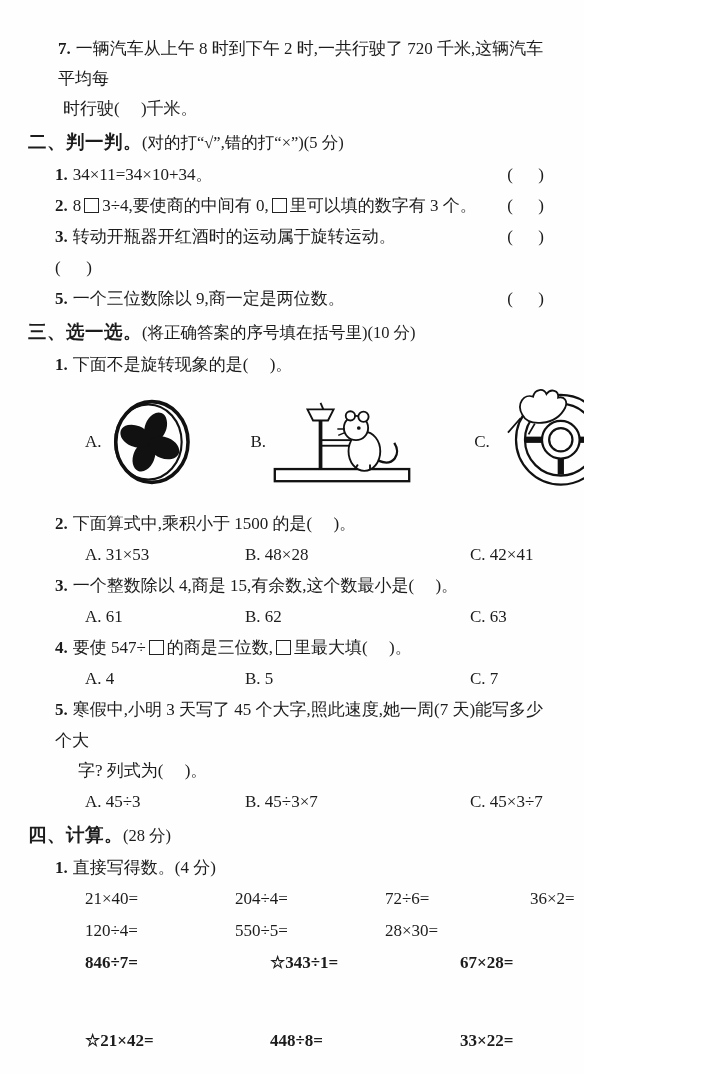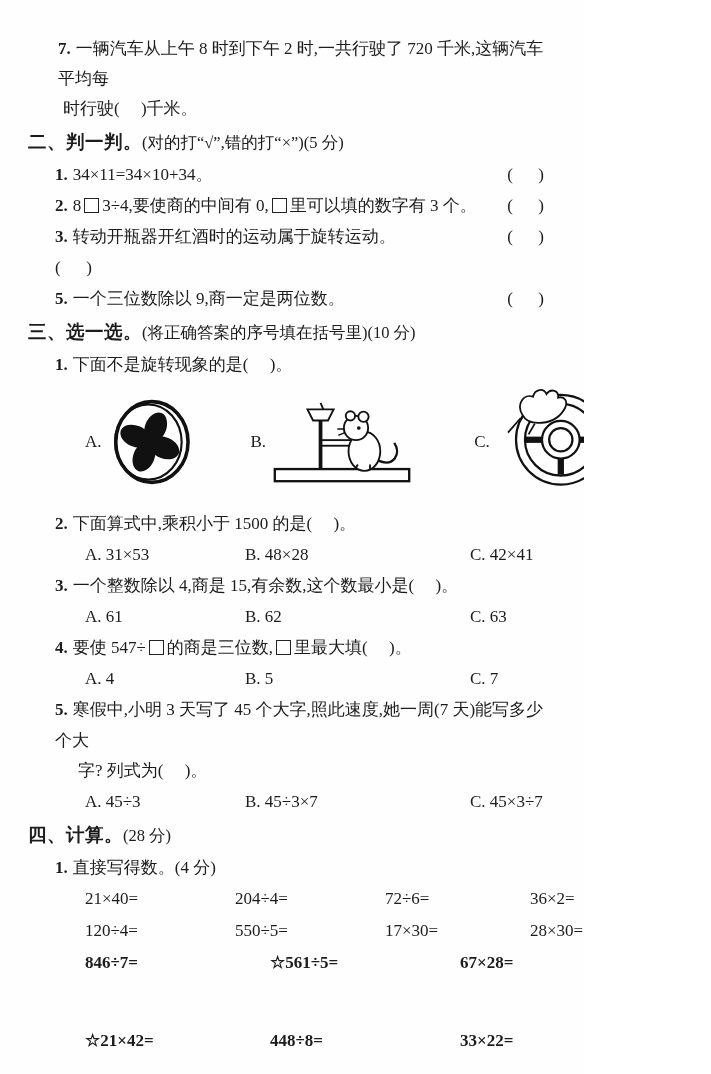--- a/index.html
+++ b/index.html
@@ -203,27 +203,26 @@
   </div>
   <div class="calc4">
     <span>21×40=</span>
     <span>204÷4=</span>
     <span>72÷6=</span>
     <span>36×2=</span>
   </div>
   <div class="calc4">
     <span>120÷4=</span>
     <span>550÷5=</span>
-    <span>17×30=</span>
     <span>28×30=</span>
   </div>
 
   <div class="calc3">
     <span>846÷7=</span>
-    <span>☆561÷5=</span>
+    <span>☆343÷1=</span>
     <span>67×28=</span>
   </div>
   <div class="v-gap"></div>
   <div class="calc3">
     <span>☆21×42=</span>
     <span>448÷8=</span>
     <span>33×22=</span>
   </div>
 
 </div>

